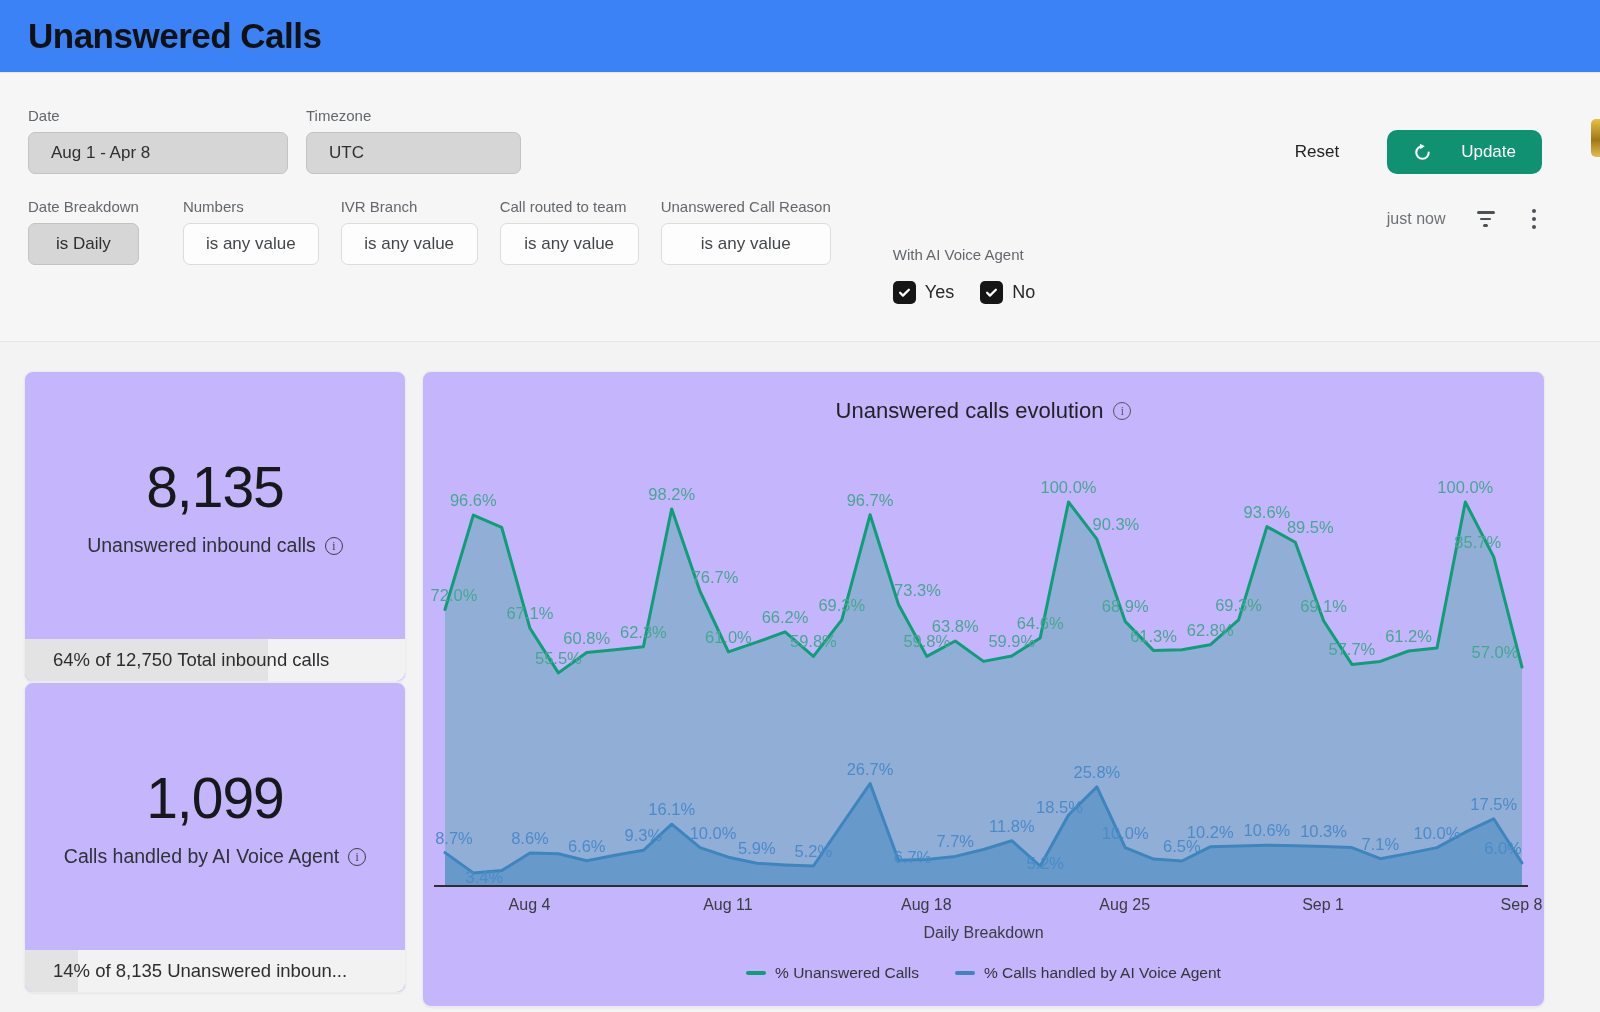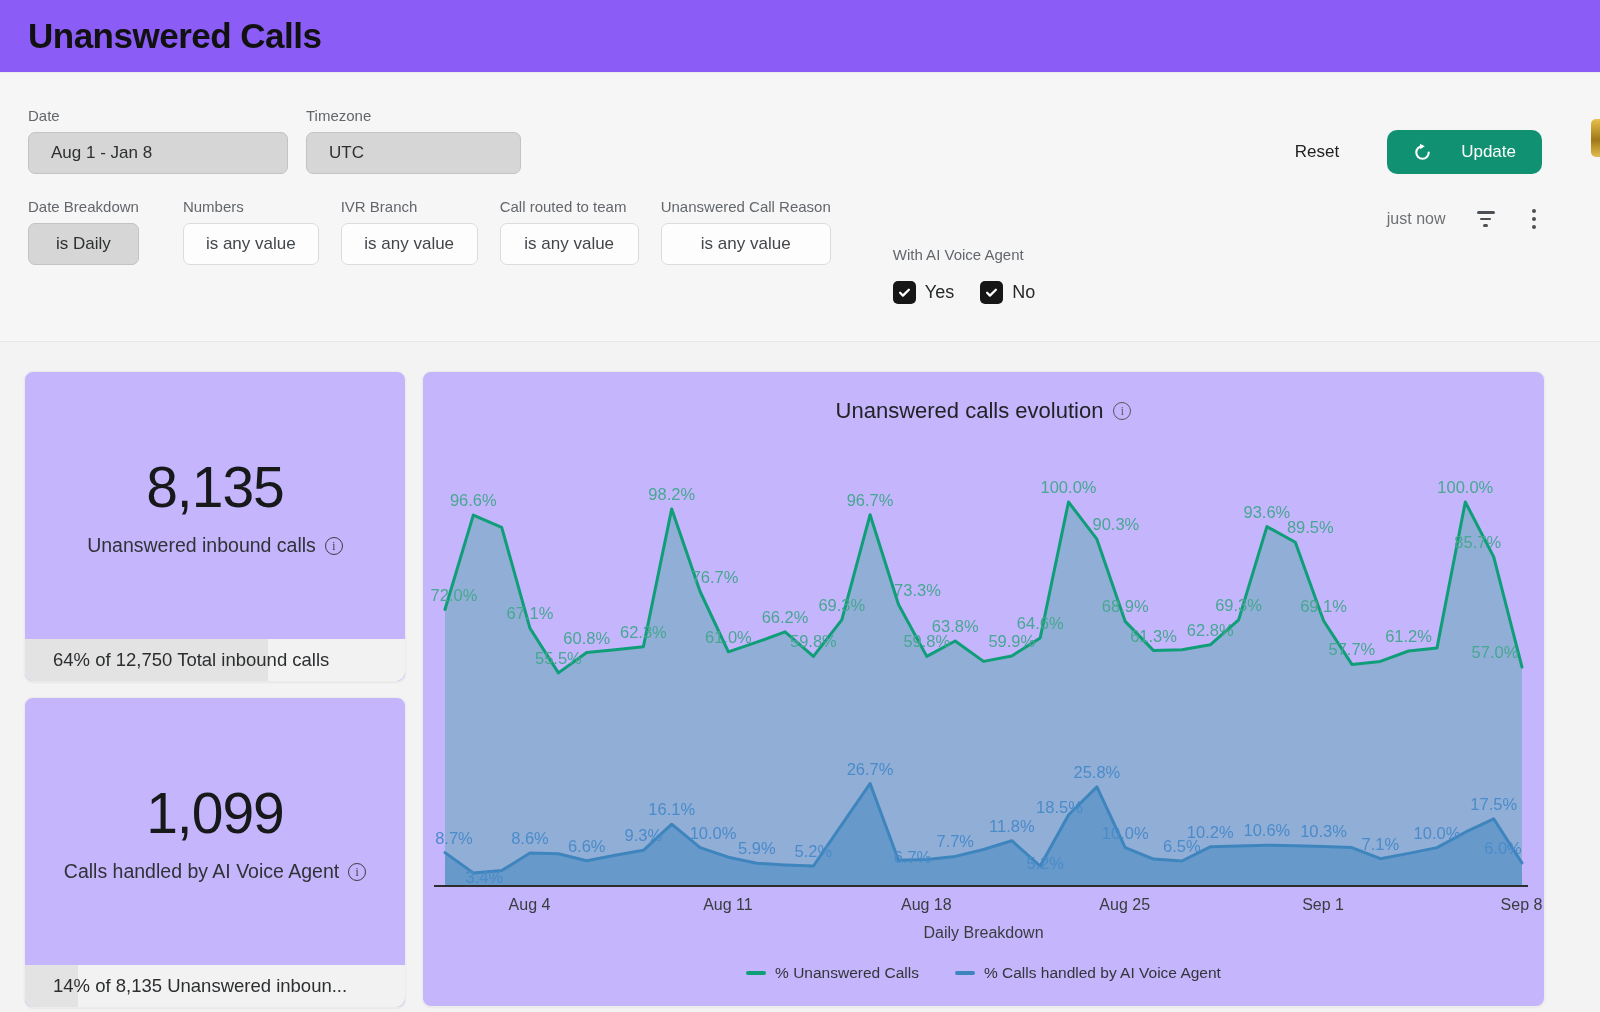--- a/index.html
+++ b/index.html
@@ -2,21 +2,21 @@
 <html><head>
 <meta charset="utf-8">
 <style>
   * { margin:0; padding:0; box-sizing:border-box; }
   html,body { width:1600px; height:1012px; }
   body {
     font-family:"Liberation Sans","DejaVu Sans",sans-serif;
     background:#f3f3f3; color:#1f1f1f; overflow:hidden; position:relative;
   }
   
-  .titlebar { background:#8b5cf6; height:73px; border-bottom:1px solid #ebebeb;
+  .titlebar { background:#3b82f6; height:73px; border-bottom:1px solid #ebebeb;
     display:flex; align-items:center; padding-left:28px; }
   .titlebar h1 { font-size:35px; font-weight:800; letter-spacing:-0.5px; color:#111; }
   
   .filters { background:#f6f6f6; border-bottom:1px solid #e7e7e7; padding:34px 58px 28px 28px; position:relative; }
   .f-label { font-size:15px; color:#63676c; margin-bottom:8px; }
   .row1 { display:flex; align-items:flex-end; }
   .fgroup { display:flex; flex-direction:column; }
   .box { height:42px; border-radius:7px; display:flex; align-items:center;
     padding:0 22px; font-size:17px; color:#2d2f31; cursor:pointer; }
   .box.filled { background:#d6d6d6; border:1px solid #c3c3c3; }
@@ -44,21 +44,21 @@
   .checklabel { font-size:18px; color:#26282a; }
   .row2-right { margin-left:auto; display:flex; align-items:center; gap:27px; height:42px; padding-right:0; }
   .justnow { font-size:16px; color:#6d7175; }
   .sort-icon { display:flex; flex-direction:column; align-items:center; gap:4px; cursor:pointer; padding:4px; }
   .sort-icon i { display:block; height:2.5px; background:#4c5054; border-radius:2px; }
   .sort-icon i:nth-child(1){ width:18px; } .sort-icon i:nth-child(2){ width:11px; } .sort-icon i:nth-child(3){ width:5px; }
   .kebab { display:flex; flex-direction:column; gap:3.5px; cursor:pointer; padding:4px 6px; }
   .kebab i { width:4.5px; height:4.5px; background:#4c5054; border-radius:50%; }
   
   main { display:flex; padding:29px 55px 0 24px; gap:16px; }
-  .left-col { width:382px; flex:none; display:flex; flex-direction:column; gap:15px; }
+  .left-col { width:382px; flex:none; display:flex; flex-direction:column; }
   .card { background:#c4b5fd; border:1px solid #ececec; border-radius:9px;
     box-shadow:0 1px 2px rgba(0,0,0,0.05); }
   .kpi-card { height:311px; display:flex; flex-direction:column; }
   .kpi-body { flex:1; display:flex; flex-direction:column; align-items:center; justify-content:center; }
   .kpi-value { font-size:57px; font-weight:500; color:#17181a; letter-spacing:-1px; }
   .kpi-label { margin-top:14px; font-size:19.5px; color:#303336; display:flex; align-items:center; gap:9px; }
   .info-i { width:18px; height:18px; border:1.4px solid #3c3f42; border-radius:50%;
     display:inline-flex; align-items:center; justify-content:center; font-size:11.5px;
     font-family:"Liberation Serif",serif; color:#3c3f42; flex:none; cursor:pointer; }
   .kpi-footer { position:relative; height:42px; background:#f2f2f2; border-radius:0 0 9px 9px; overflow:hidden; }
@@ -84,21 +84,21 @@
 
 <header class="titlebar">
   <h1>Unanswered Calls</h1>
 </header>
 
 <section class="filters">
   <div class="row1">
     <div class="fgroup">
       <div class="f-label">Date</div>
       <div class="box filled date-box">
-        <span>Aug 1 - Jan 8</span>
+        <span>Aug 1 - Apr 8</span>
       </div>
     </div>
     <div class="fgroup">
       <div class="f-label">Timezone</div>
       <div class="box filled tz-box">
         <span>UTC</span>
       </div>
     </div>
     <div class="row1-right">
       <button class="reset-btn">Reset</button>

